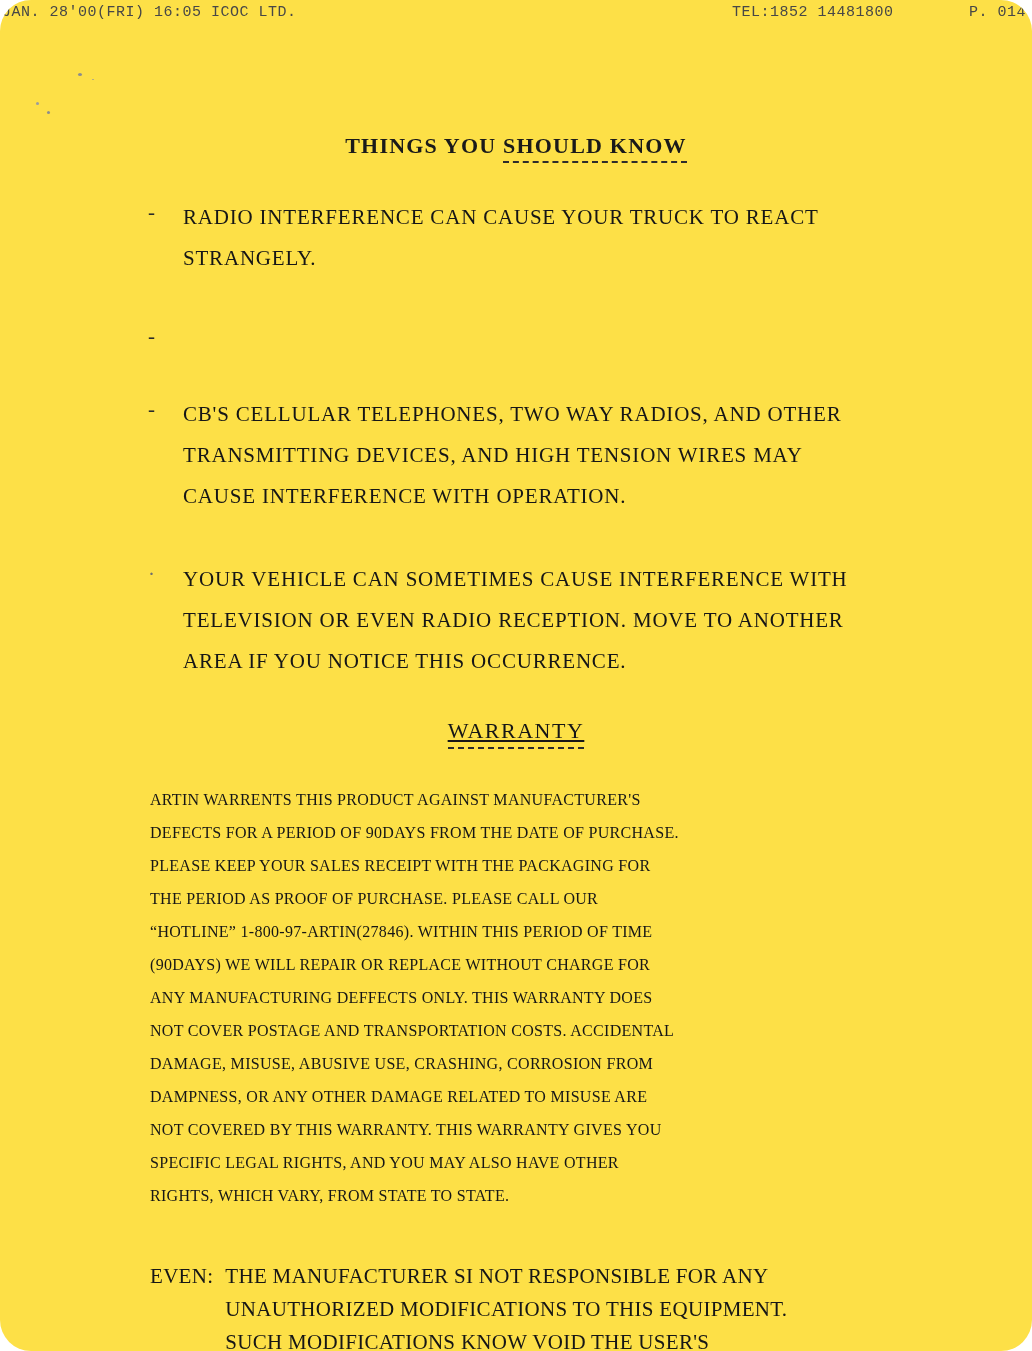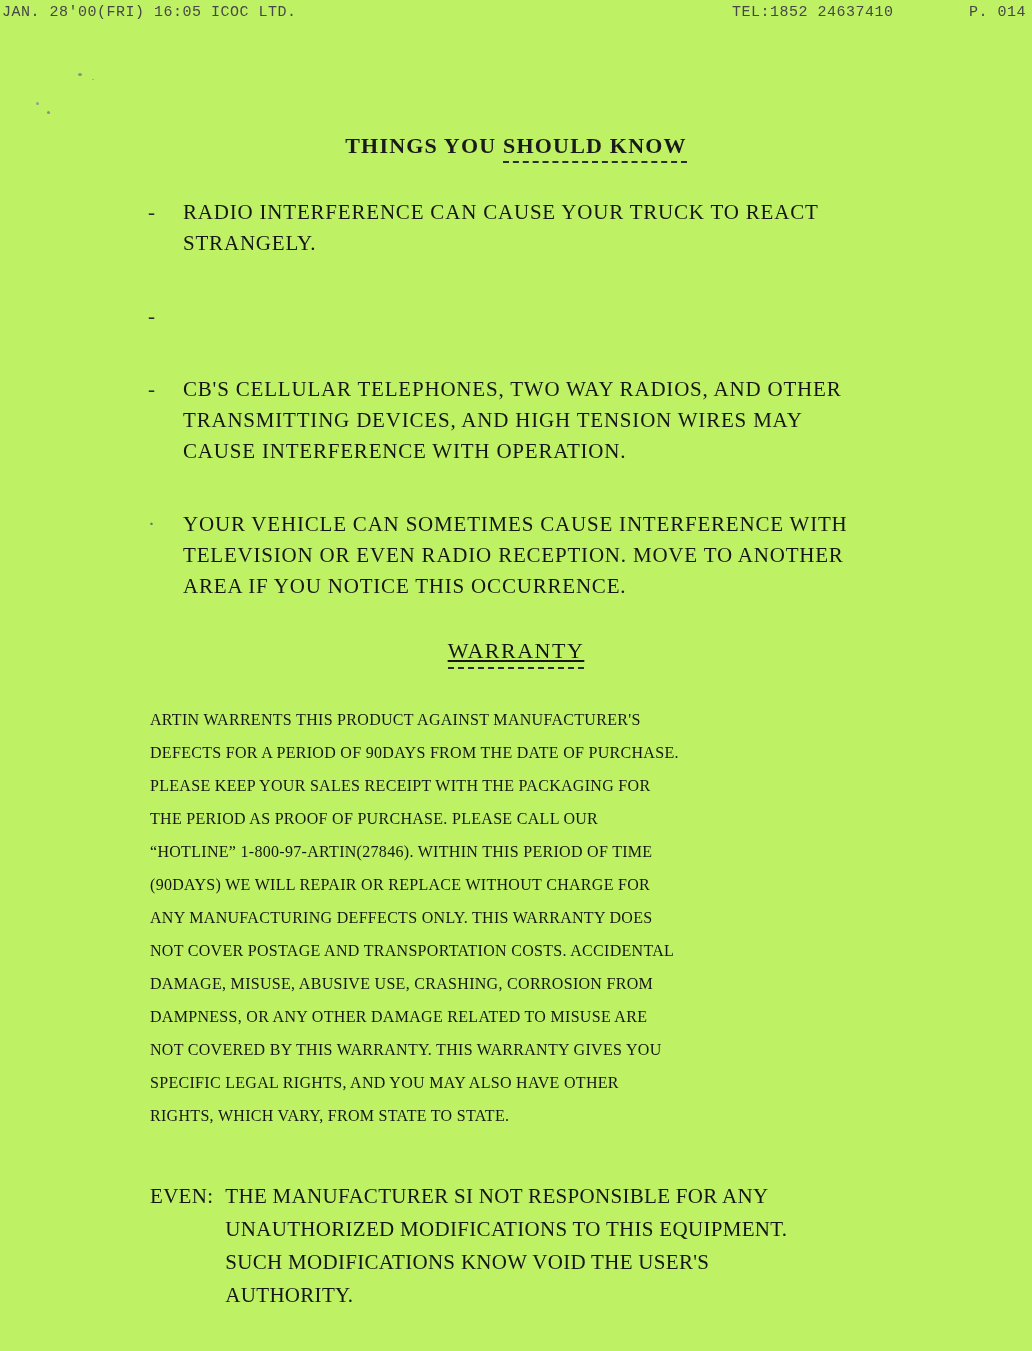--- a/index.html
+++ b/index.html
@@ -4,24 +4,25 @@
 <style>
   html, body {
     margin: 0;
     padding: 0;
     background: #ffffff;
   }
   .page {
     position: relative;
     width: 1032px;
     height: 1351px;
-    background: #bef264;
+    background: #fde047;
     overflow: hidden;
     font-family: "Liberation Serif", serif;
     color: #161616;
+    border-radius: 31px;
   }
 
   
   .fax-header {
     display: flex;
     align-items: flex-start;
     padding: 4px 6px 0 2px;
     font-family: "Liberation Mono", "DejaVu Sans Mono", monospace;
     font-size: 15px;
     letter-spacing: 0.5px;
@@ -73,21 +74,21 @@
     width: 20px;
     margin-right: 15px;
     font-size: 21px;
     line-height: 31px;
     color: #2a2a2a;
   }
   .bullet:last-child .marker { color: #6f6f6f; }
   .btext {
     white-space: pre-line;
     font-size: 21px;
-    line-height: 31px;
+    line-height: 41px;
     letter-spacing: 0.8px;
   }
 
   
   .warranty-heading {
     margin: 36px 0 0 0;
     text-align: center;
     font-size: 22px;
     font-weight: normal;
     letter-spacing: 1.5px;
@@ -117,21 +118,21 @@
     letter-spacing: 0.3px;
   }
 </style>
 </head>
 <body>
 
 <div class="page">
 
   <header class="fax-header">
     <span class="fh-left">JAN. 28'00(FRI) 16:05   ICOC LTD.</span>
-    <span class="fh-tel">TEL:1852 24637410</span>
+    <span class="fh-tel">TEL:1852 14481800</span>
     <span class="fh-page">P. 014</span>
   </header>
 
   <span class="artifact a1"></span>
   <span class="artifact a2"></span>
 
   <h1 class="title"><span>THINGS YOU </span><span class="dashed-underline">SHOULD KNOW</span></h1>
 
   <ul class="bullets">
     <li class="bullet">

